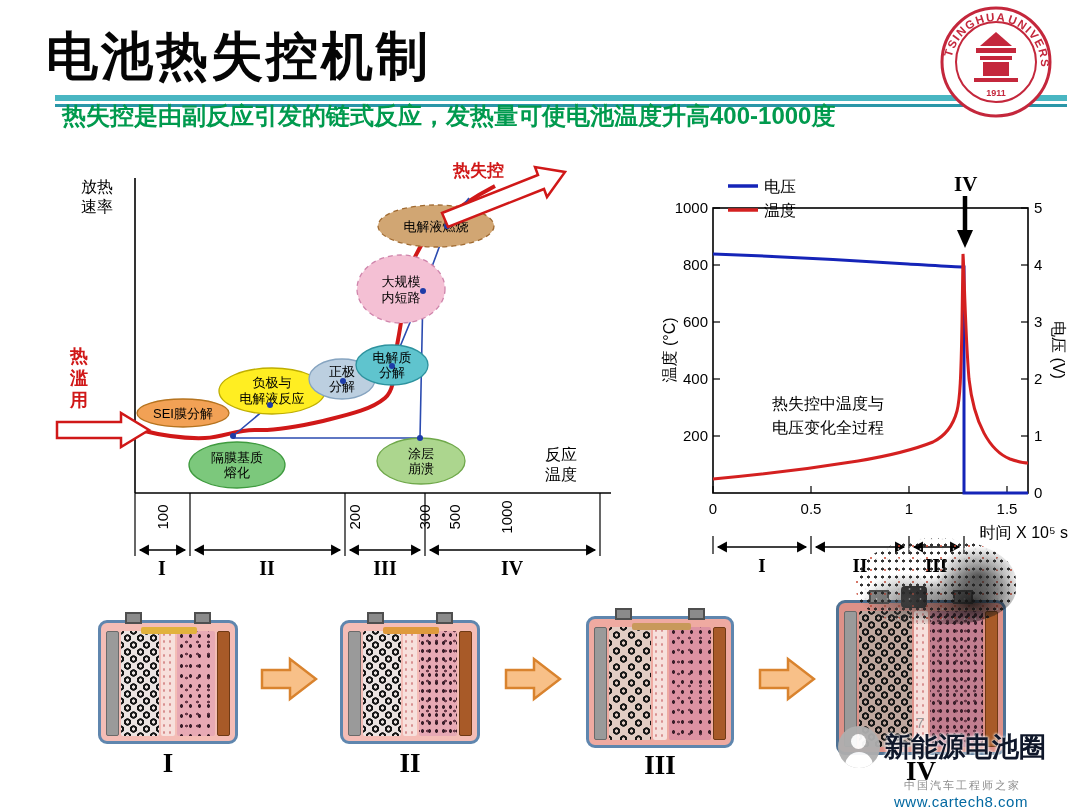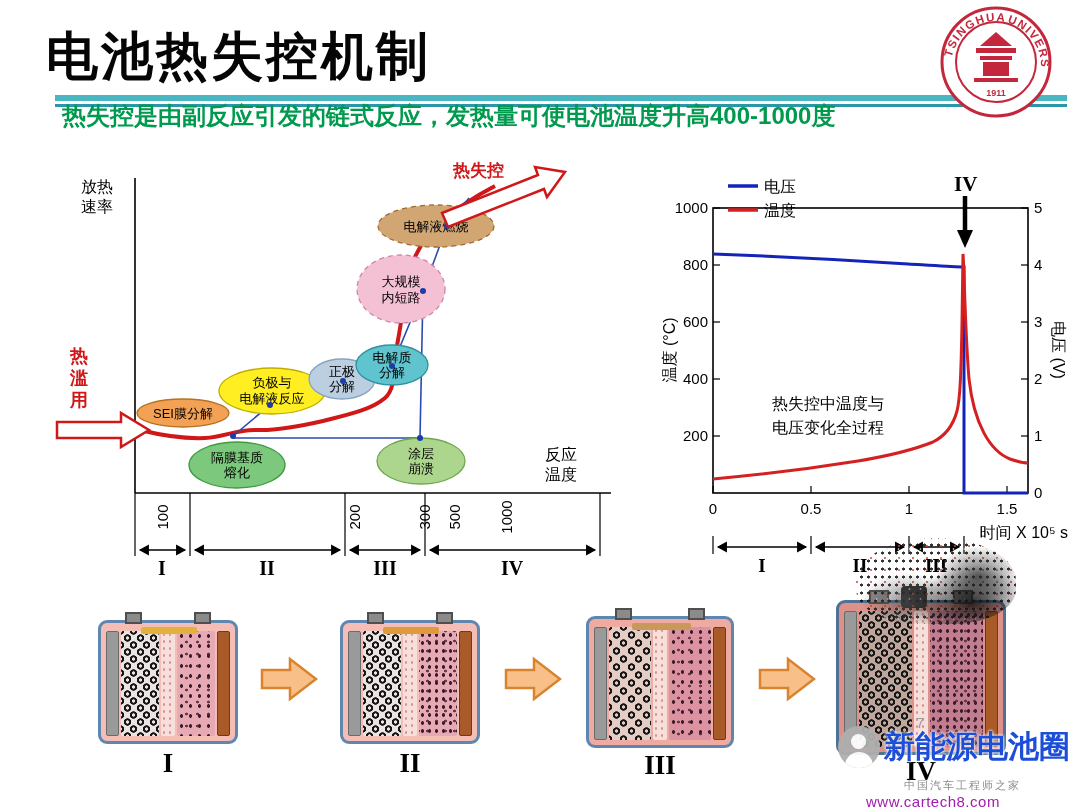--- a/index.html
+++ b/index.html
@@ -58,23 +58,23 @@
   .vent{position:absolute;top:-14px;left:38%;width:26px;height:22px;background:#2a2a2a;border-radius:4px;z-index:1}
   .stage-label{position:absolute;font-family:"Liberation Serif","DejaVu Serif",serif;
                font-weight:bold;font-size:27px;text-align:center;color:#000}
 
   
   .watermark{position:absolute;z-index:6;width:242px}
   .wm-row{display:flex;align-items:center;gap:4px}
   .wm-icon{width:42px;height:42px;border-radius:50%;background:#afafaf;position:relative;overflow:hidden;flex:none;opacity:.95}
   .wm-icon .head{position:absolute;top:8px;left:13px;width:15px;height:15px;border-radius:50%;background:#fff}
   .wm-icon .bod{position:absolute;top:26px;left:7px;width:28px;height:18px;border-radius:14px 14px 0 0;background:#fff}
-  .wm-brand{font-size:31px;color:#1d4ed8;font-weight:bold;text-shadow:0 0 3px #fff,0 0 3px #fff}
+  .wm-brand{font-size:27px;color:#0f172a;font-weight:bold;text-shadow:0 0 3px #fff,0 0 3px #fff}
   .wm-org{margin-left:66px;margin-top:10px;font-size:11px;color:#8d8d8d;letter-spacing:2px;text-shadow:0 0 2px #fff}
-  .wm-url{margin-left:28px;font-size:15px;color:#a21caf;letter-spacing:.5px;text-shadow:0 0 2px #fff}
+  .wm-url{margin-left:56px;font-size:15px;color:#0369a1;letter-spacing:.5px;text-shadow:0 0 2px #fff}
   .pagenum{left:916px;top:714px;font-size:15px;color:#9a9a9a;z-index:7}
 </style>
 </head>
 <body>
 
 <div class="abs title">电池热失控机制</div>
 <div class="abs bar1"></div>
 <div class="abs bar2"></div>
 <div class="abs subtitle">热失控是由副反应引发的链式反应，发热量可使电池温度升高400-1000度</div>
 

